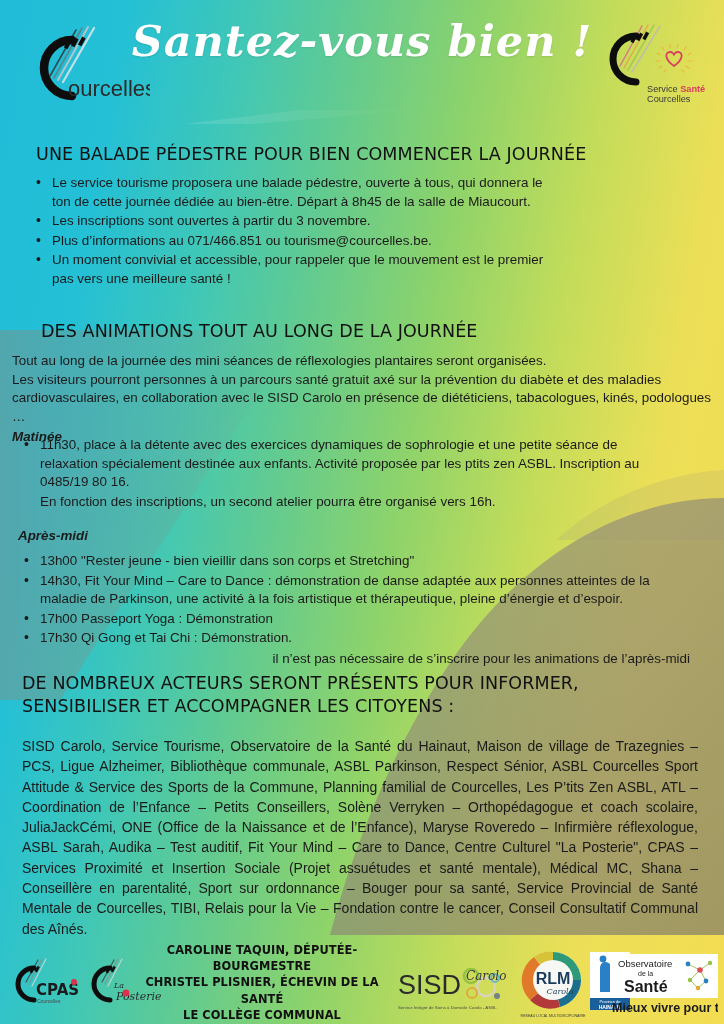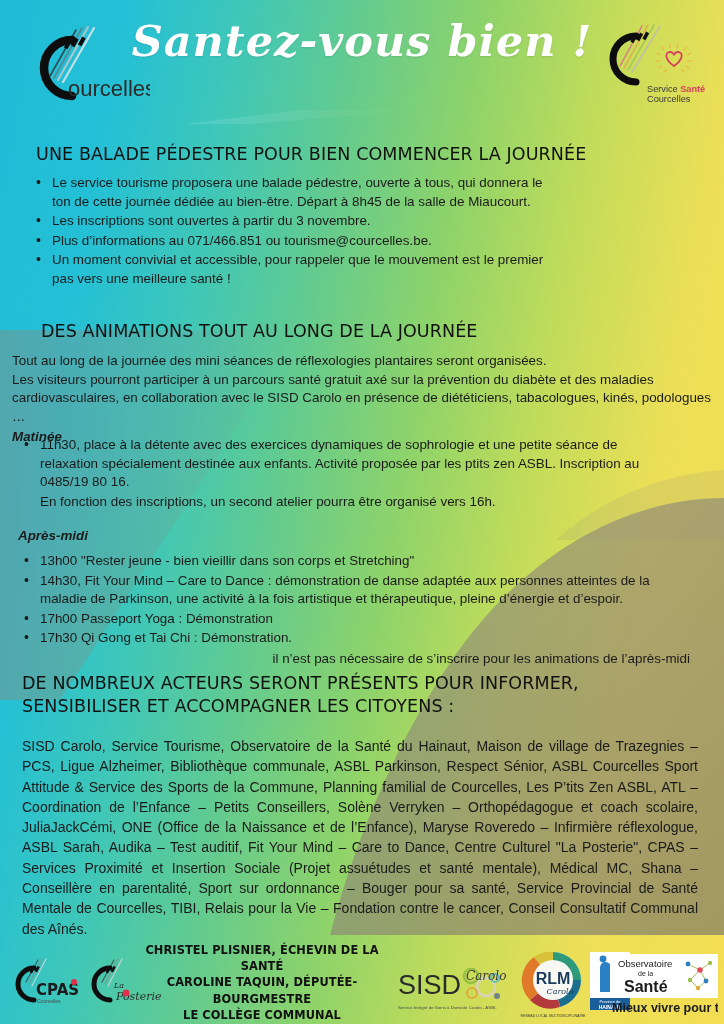--- a/index.html
+++ b/index.html
@@ -248,21 +248,21 @@
         <li>Les inscriptions sont ouvertes à partir du 3 novembre.</li>
         <li>Plus d’informations au 071/466.851 ou tourisme@courcelles.be.</li>
         <li>Un moment convivial et accessible, pour rappeler que le mouvement est le premier pas vers une meilleure santé !</li>
       </ul>
     </div>
 
     <h2 class="section sec-2">DES ANIMATIONS TOUT AU LONG DE LA JOURNÉE</h2>
 
     <div class="block blk-anim body-text">
       <div>Tout au long de la journée des mini séances de réflexologies plantaires seront organisées.</div>
-      <div> Les visiteurs pourront participer à un parcours santé gratuit axé sur la prévention du diabète et des maladies</div>
+      <div> Les visiteurs pourront personnes à un parcours santé gratuit axé sur la prévention du diabète et des maladies</div>
       <div>cardiovasculaires, en collaboration avec le SISD Carolo en présence de diététiciens, tabacologues, kinés, podologues …</div>
       <div class="sub-label">Matinée</div>
     </div>
 
     <div class="block blk-morning body-text">
       <ul class="bullets">
         <li>11h30, place à la détente avec des exercices dynamiques de sophrologie et une petite séance de relaxation spécialement destinée aux enfants.   Activité proposée par les ptits zen ASBL. Inscription au 0485/19 80 16.</li>
       </ul>
       <div style="padding-left:22px;">En fonction des inscriptions, un second atelier pourra être organisé vers 16h.</div>
     </div>
@@ -321,22 +321,22 @@
           <rect x="21" y="9" width="2.6" height="6" transform="rotate(28 22 12)"></rect>
           <rect x="26" y="8" width="2.6" height="6" transform="rotate(28 27 11)"></rect>
         </g>
         <text x="28" y="30" font-family="DejaVu Serif, serif" font-style="italic" font-size="8" fill="#2b2b2b">La</text>
         <text x="30" y="42" font-family="DejaVu Serif, serif" font-style="italic" font-size="11" fill="#2b2b2b">Posterie</text>
         <circle cx="40" cy="35" r="3.4" fill="#e0314b"></circle>
       </svg>
     </div>
 
     <div class="footer-names">
+      <div>CAROLINE TAQUIN, DÉPUTÉE-BOURGMESTRE</div>
       <div>CHRISTEL PLISNIER, ÉCHEVIN DE LA SANTÉ</div>
-      <div>CAROLINE TAQUIN, DÉPUTÉE-BOURGMESTRE</div>
       <div>LE COLLÈGE COMMUNAL</div>
     </div>
 
     <div class="f-logo f-sisd">
       <svg viewBox="0 0 112 56" xmlns="http://www.w3.org/2000/svg">
         <text x="0" y="34" font-family="Liberation Sans, sans-serif" font-size="27" fill="#2b2b2b">SISD</text>
         <g opacity=".9">
           <circle cx="73" cy="16" r="7" fill="none" stroke="#8fbf3f" stroke-width="2.6"></circle>
           <circle cx="88" cy="27" r="9" fill="none" stroke="#d9d2c4" stroke-width="2.6"></circle>
           <circle cx="74" cy="33" r="5" fill="none" stroke="#e0a93a" stroke-width="2.2"></circle>

